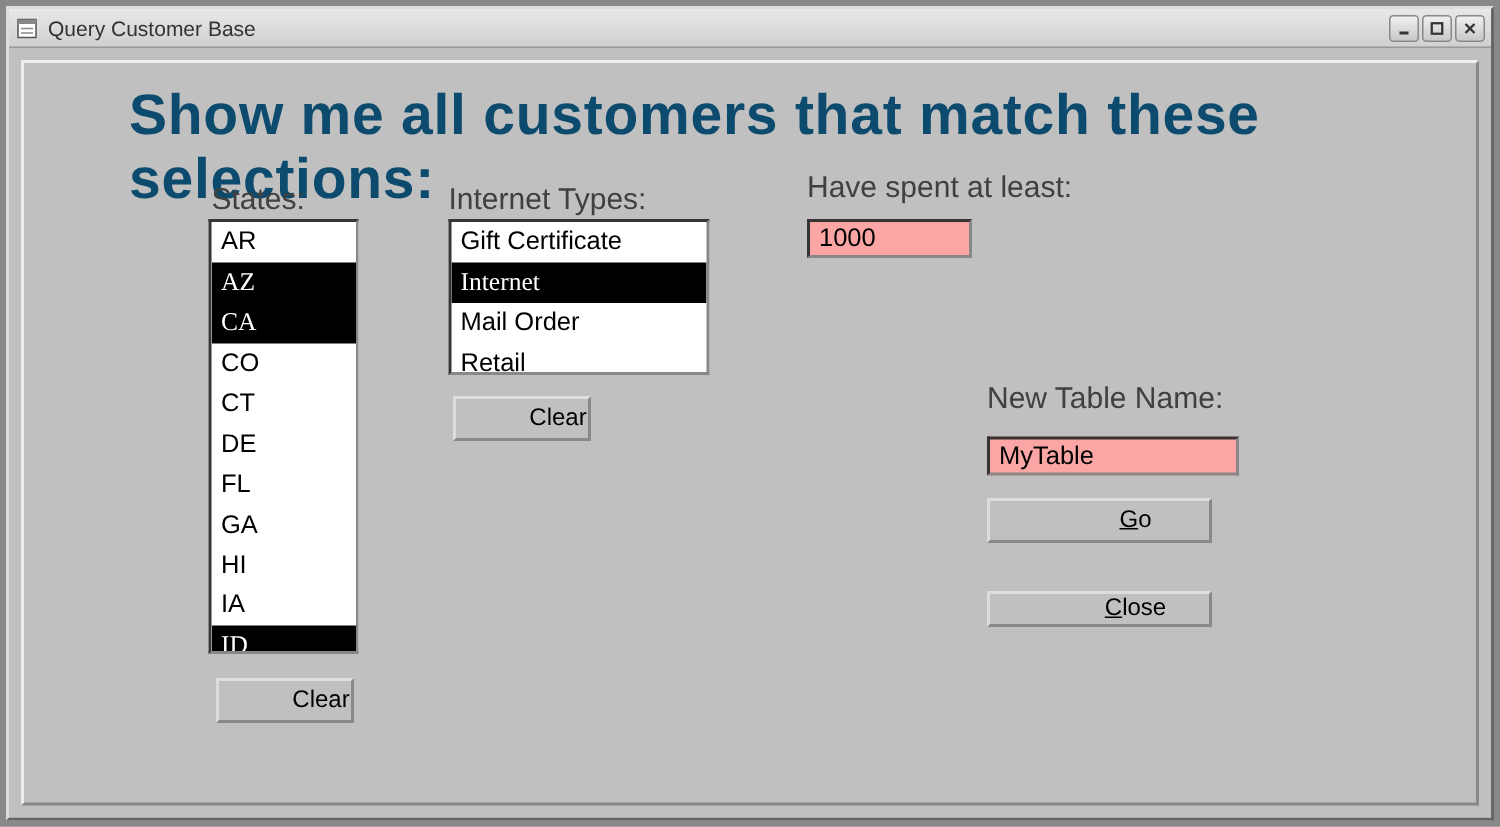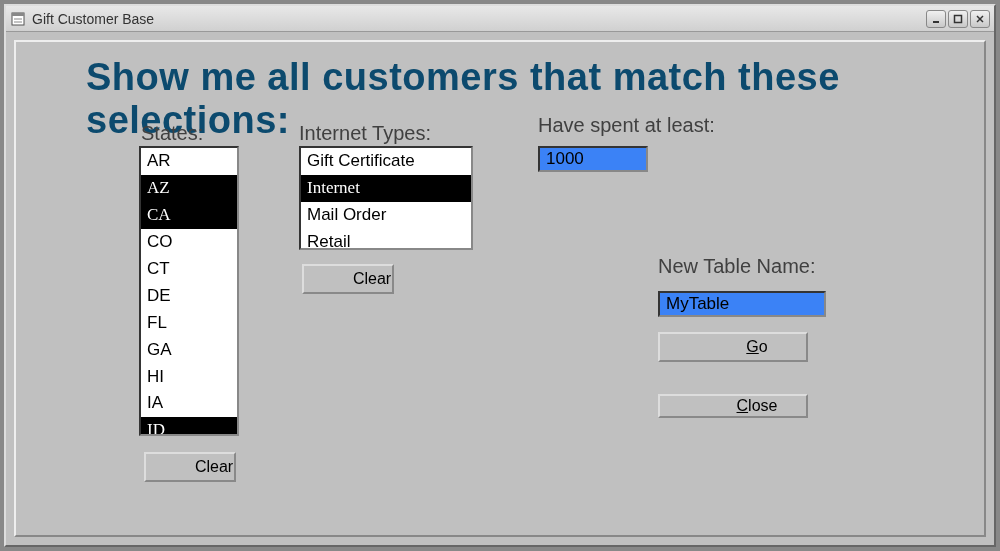--- a/index.html
+++ b/index.html
@@ -156,21 +156,21 @@
     }
     .types-list {
       position: absolute;
       top: 104px;
       left: 283px;
       width: 174px;
       height: 104px;
       overflow-y: hidden;
     }
     .textbox {
-      background: #3b82f6;
+      background: #fca5a5;
       border: 2px inset #888;
       font-size: 17px;
       padding: 2px 6px;
       font-family: inherit;
     }
     .spent-input {
       position: absolute;
       top: 104px;
       left: 522px;
       width: 110px;
@@ -231,21 +231,21 @@
 <div class="window">
   <div class="titlebar">
     <span class="titlebar-icon">
       <svg width="14" height="14" viewBox="0 0 14 14">
         <rect x="1" y="1" width="12" height="12" fill="#fff" stroke="#555" stroke-width="1"></rect>
         <rect x="1" y="1" width="12" height="3" fill="#888"></rect>
         <line x1="3" y1="7" x2="11" y2="7" stroke="#888"></line>
         <line x1="3" y1="10" x2="11" y2="10" stroke="#888"></line>
       </svg>
     </span>
-    <span class="titlebar-title">Gift Customer Base</span>
+    <span class="titlebar-title">Query Customer Base</span>
     <div class="titlebar-buttons">
       <div class="titlebar-btn">
         <svg width="10" height="10" viewBox="0 0 10 10">
             <line x1="2" y1="8" x2="8" y2="8" stroke="#333" stroke-width="2"></line>
           </svg>
       </div>
       <div class="titlebar-btn">
         <svg width="10" height="10" viewBox="0 0 10 10">
             <rect x="1.5" y="1.5" width="7" height="7" fill="none" stroke="#333" stroke-width="1.5"></rect>
           </svg>

